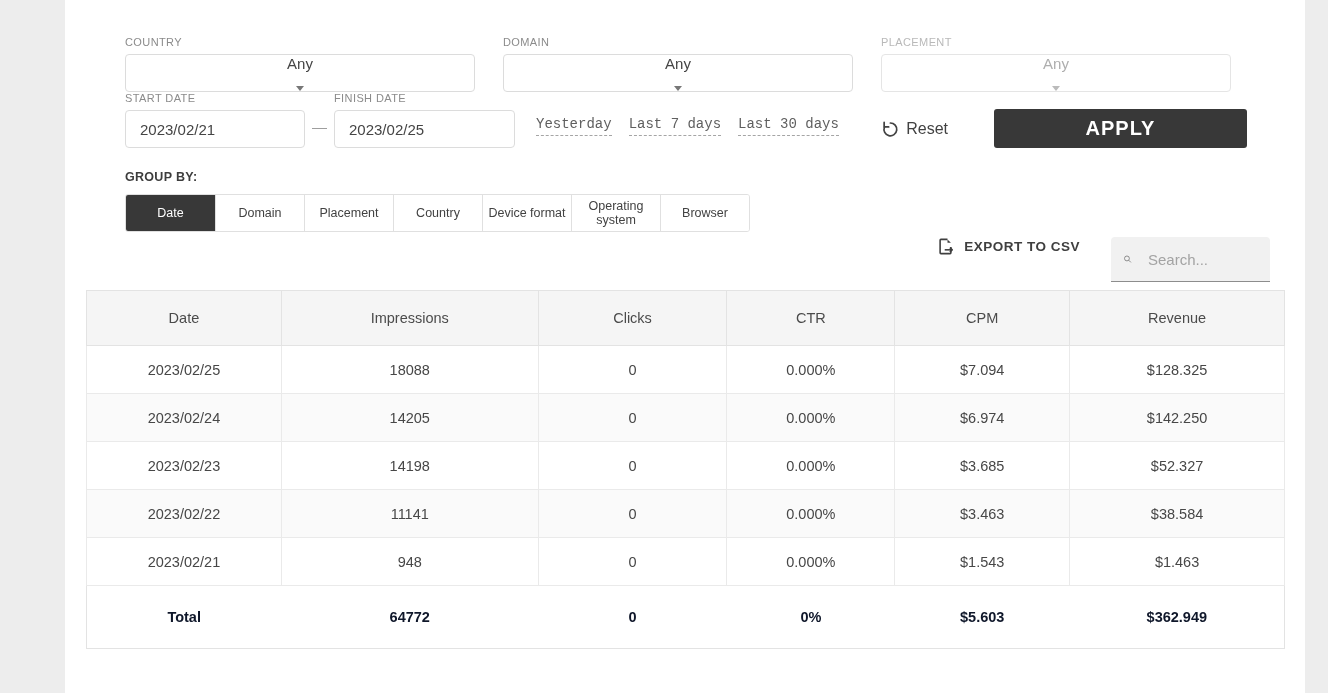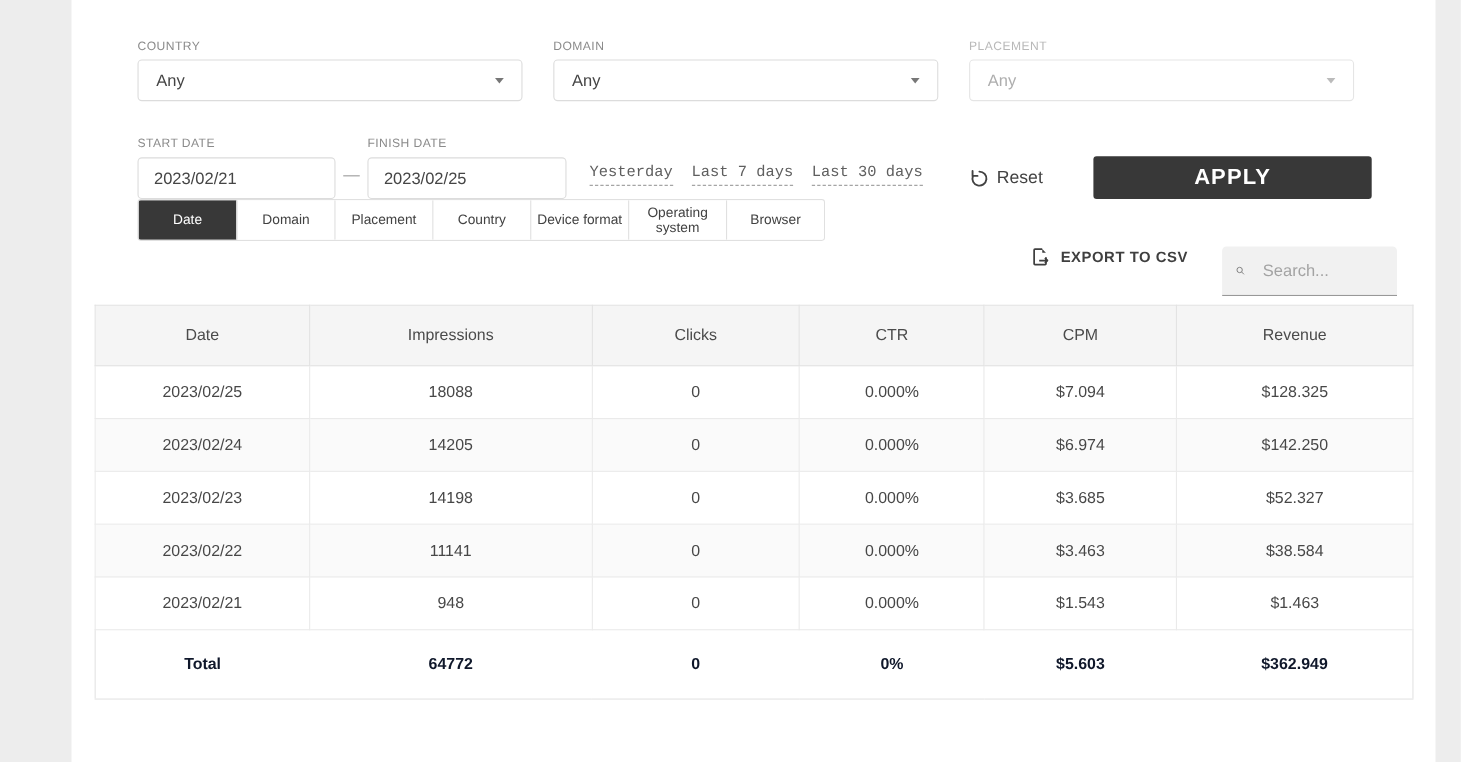--- a/index.html
+++ b/index.html
@@ -28,34 +28,34 @@
   }
   .field-label.disabled { color: #b9b9b9; }
   .select {
     width: 350px; height: 38px;
     border: 1px solid #dcdcdc; border-radius: 4px;
     background: #fff;
     display: flex; align-items: center; justify-content: space-between;
     padding: 0 16px;
     font-size: 15px; color: #454545;
     cursor: pointer;
+    flex-direction: column;
   }
   .select.disabled { color: #aeaeae; border-color: #e5e5e5; cursor: default; }
   .caret {
     width: 0; height: 0;
     border-left: 4px solid transparent;
     border-right: 4px solid transparent;
     border-top: 5px solid #777;
   }
   .select.disabled .caret { border-top-color: #bbb; }
 
   .filters-row2 {
     display: flex; align-items: flex-end;
     padding: 0 58px 0 60px;
-    margin-top: 33px;
   }
   .date-input {
     height: 38px; border: 1px solid #dcdcdc; border-radius: 4px;
     padding: 0 14px; font-size: 15px; color: #454545;
     font-family: "Liberation Sans", sans-serif;
     outline: none; background: #fff;
   }
   .date-input.start { width: 180px; }
   .date-input.finish { width: 181px; }
   .date-dash { color: #9e9e9e; font-size: 15px; margin: 0 7px 13px 7px; }
@@ -209,20 +209,21 @@
       <svg class="icon-svg" width="18" height="18" viewBox="0 0 24 24">
         <path d="M12.5 4a8.5 8.5 0 1 1-7.9 5.4" fill="none" stroke="#424242" stroke-width="2.3" stroke-linecap="round"></path>
         <path d="M4.2 3.2v6h6" fill="none" stroke="#424242" stroke-width="2.3" stroke-linecap="round" stroke-linejoin="round"></path>
       </svg>
       <span>Reset</span>
     </button>
     <button class="apply-btn">APPLY</button>
   </div>
 
   
+  <div class="groupby-label">GROUP BY:</div>
   <div class="tabs">
     <div class="tab active">Date</div>
     <div class="tab">Domain</div>
     <div class="tab">Placement</div>
     <div class="tab">Country</div>
     <div class="tab">Device format</div>
     <div class="tab">Operating system</div>
     <div class="tab">Browser</div>
   </div>
 

